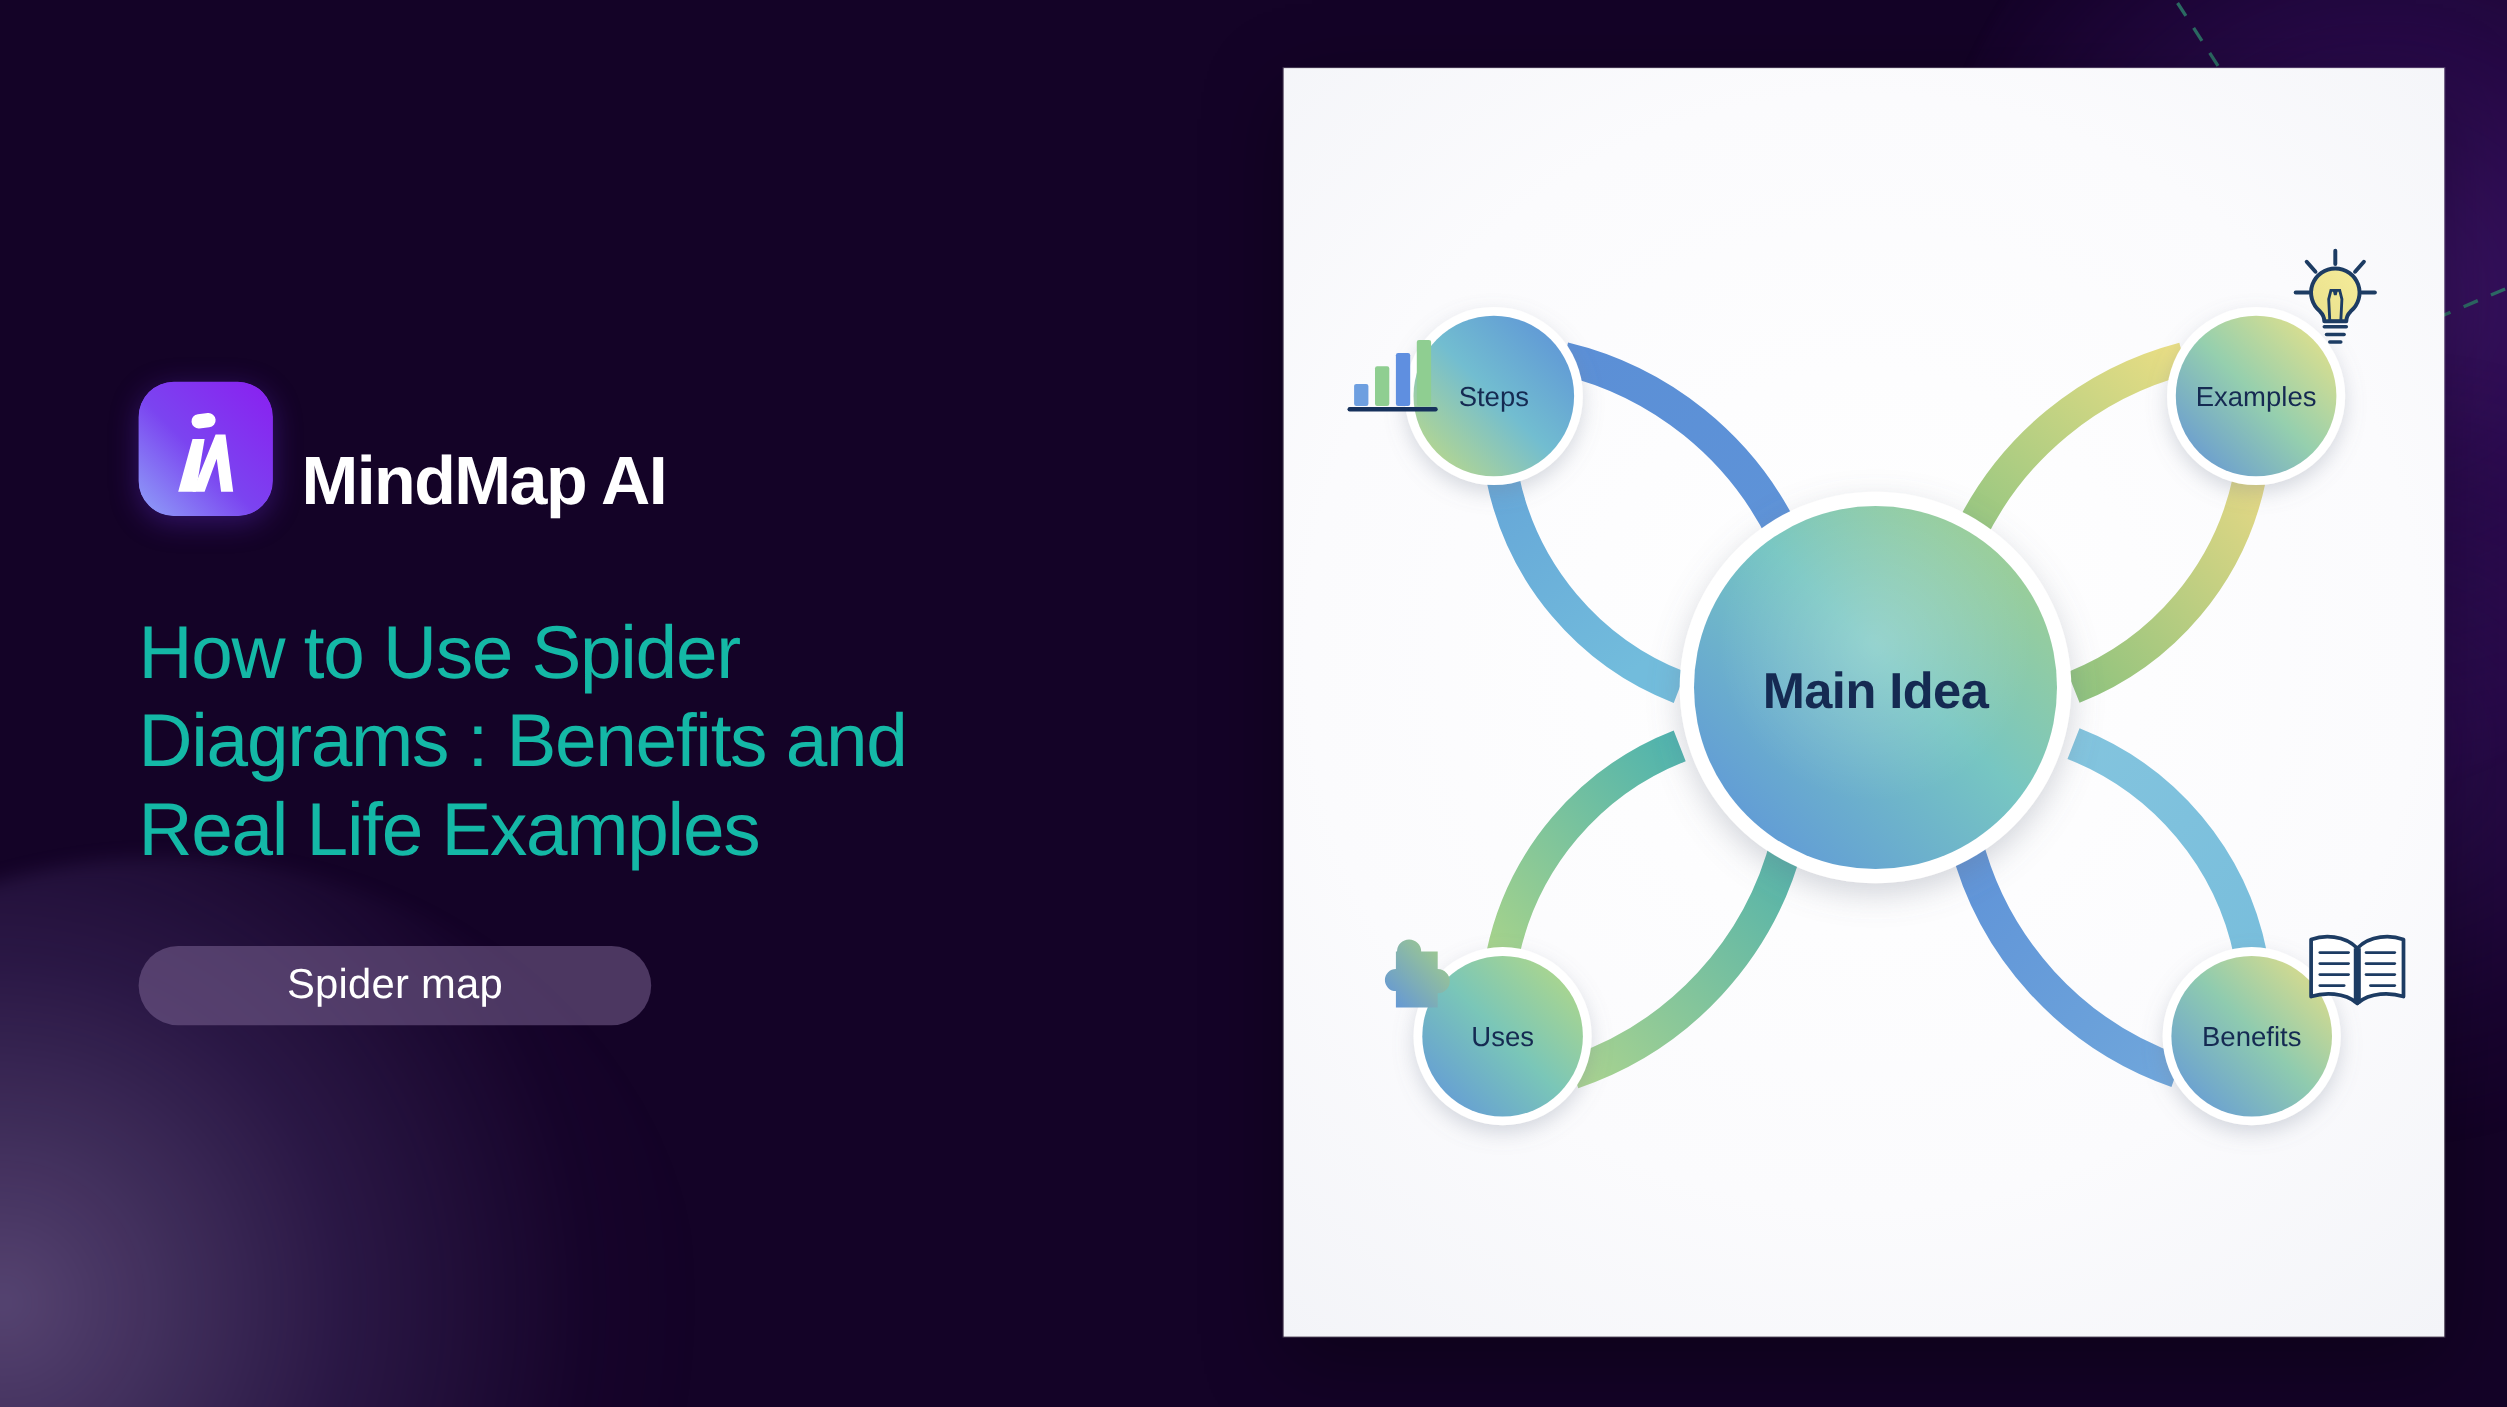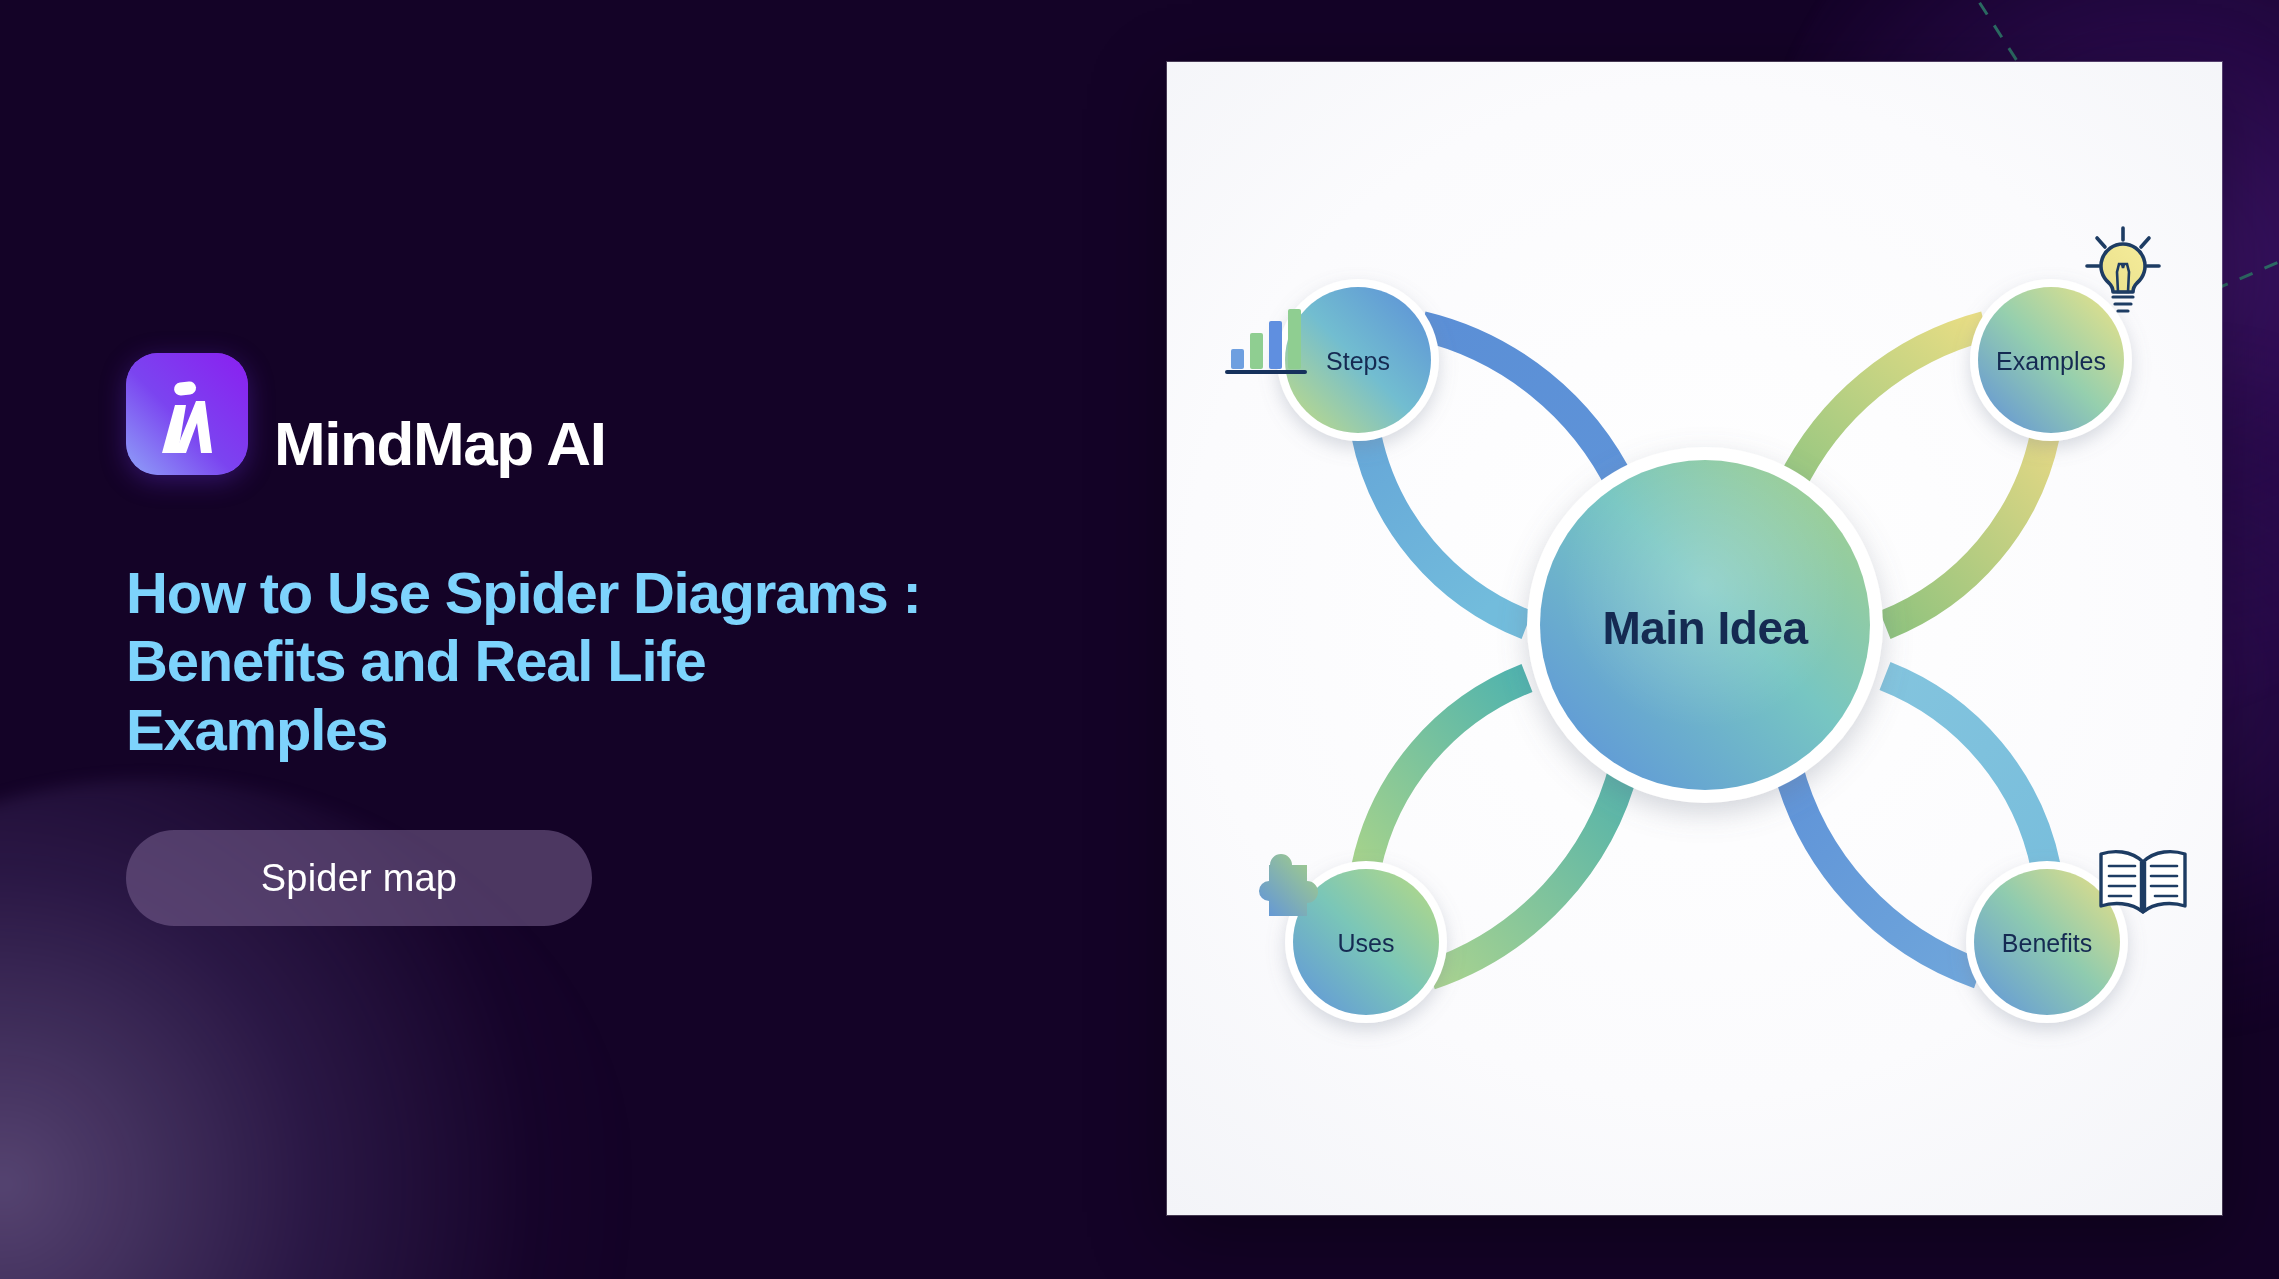--- a/index.html
+++ b/index.html
@@ -57,27 +57,27 @@
     background-image:linear-gradient(218deg,#8b2df0 0%,#7c3bf2 40%,#7f86f6 100%);
     position:relative; overflow:hidden; flex:none;
     box-shadow:0 6px 26px rgba(110,50,230,0.35);
   }
   .brand-mark svg { position:absolute; inset:0; }
   .brand-name {
     color:#ffffff; font-size:62px; font-weight:bold;
     letter-spacing:-1.4px; line-height:1; white-space:nowrap;
   }
   .headline {
-    color:#7dd3fc; font-size:58px; font-weight:bold;
+    color:#14b8a6; font-size:68px; font-weight:normal;
     line-height:1.18; letter-spacing:-1.2px; max-width:840px;
     margin-bottom:66px;
   }
   .pill {
     display:inline-flex; align-items:center; justify-content:center;
-    width:466px; height:96px; border-radius:48px;
+    width:466px; height:72px; border-radius:48px;
     background:rgba(122,99,145,0.55);
     color:#ffffff; font-size:38px; letter-spacing:0.2px;
     border:none; cursor:pointer;
   }
 
   
   .card {
     position:absolute; left:1167px; top:62px;
     width:1055px; height:1153px;
     background:#e5e5e5;

